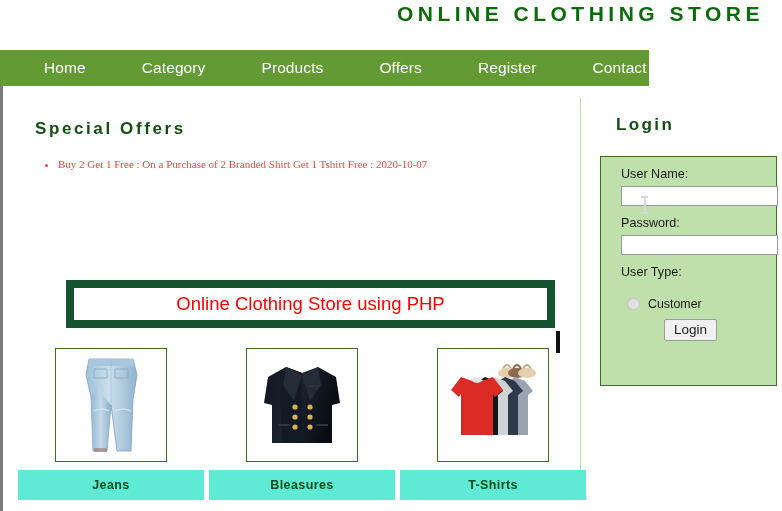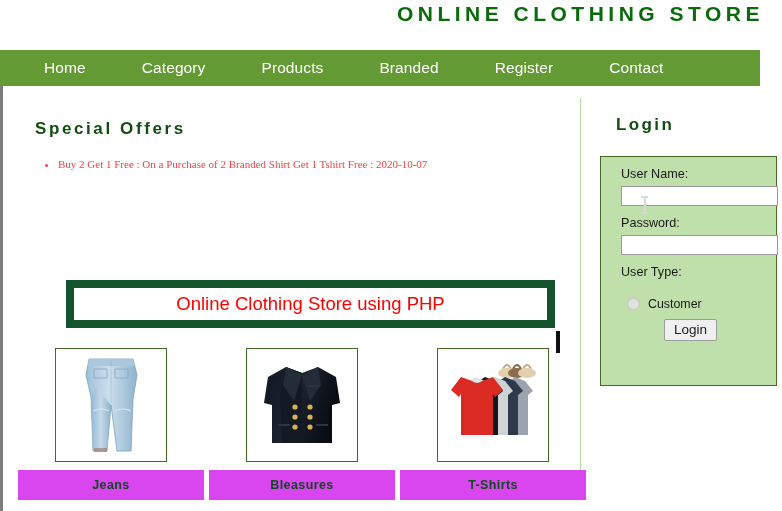--- a/index.html
+++ b/index.html
@@ -39,21 +39,21 @@
     font-weight: bold;
     color: #0a6b0a;
     letter-spacing: 4.5px;
     white-space: nowrap;
   }
 
   
   .nav-bar {
     position: absolute;
     left: 0; top: 50px;
-    width: 760px; height: 36px;
+    width: 649px; height: 36px;
     background: #639a33;
   }
   .nav-list {
     list-style: none;
     margin: 0;
     padding: 0;
     display: flex;
     align-items: center;
     height: 36px;
     padding-left: 44px;
@@ -155,21 +155,21 @@
     box-sizing: border-box;
     display: flex;
     align-items: center;
     justify-content: center;
     overflow: hidden;
   }
   .product-label {
     margin-top: 8px;
     width: 186px;
     height: 30px;
-    background: #d946ef;
+    background: #5eead4;
     display: flex;
     align-items: center;
     justify-content: center;
     font-size: 12.5px;
     font-weight: bold;
     color: #0e4a1c;
     letter-spacing: 0.4px;
     cursor: pointer;
   }
 
@@ -288,21 +288,21 @@
 
 <div class="site-header">
   <div class="site-title">ONLINE CLOTHING STORE</div>
 </div>
 
 <div class="nav-bar">
   <ul class="nav-list">
     <li class="nav-item">Home</li>
     <li class="nav-item">Category</li>
     <li class="nav-item">Products</li>
-    <li class="nav-item">Branded</li>
+    <li class="nav-item">Offers</li>
     <li class="nav-item">Register</li>
     <li class="nav-item">Contact</li>
   </ul>
 </div>
 
 <div class="column-divider"></div>
 
 <div class="main-col">
 
   <div class="section-title">Special Offers</div>

